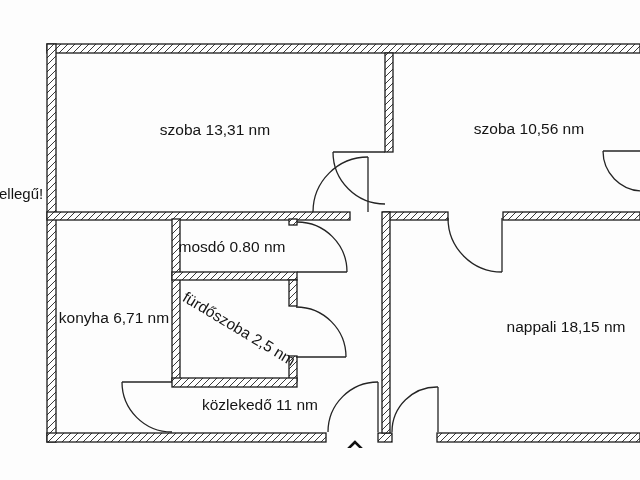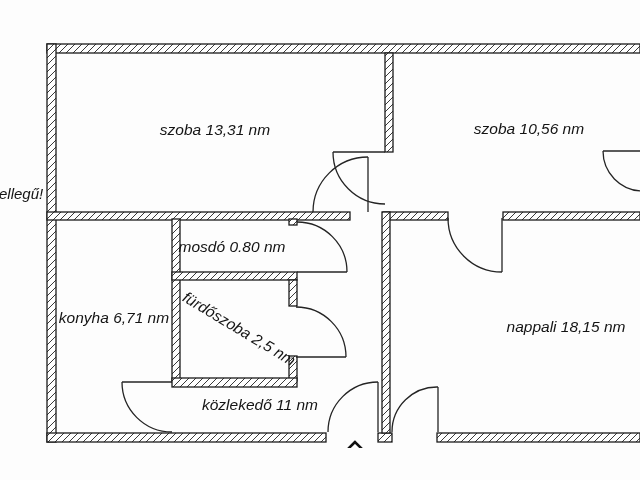--- a/index.html
+++ b/index.html
@@ -1,17 +1,17 @@
 <!DOCTYPE html>
 <html><head>
 <meta charset="utf-8">
 <style>
   html,body{margin:0;padding:0;background:#fdfdfd;}
   #stage{position:relative;width:640px;height:448px;background:#fdfdfd;overflow:hidden;
-         font-family:"Liberation Sans",sans-serif;font-style:italic;}
+         font-family:"Liberation Sans",sans-serif;}
   svg text{fill:#141414;font-family:"Liberation Sans",sans-serif;font-size:15.5px;}
   svg .wm{font-size:15px;}
 </style>
 </head>
 <body>
 
 <div id="stage">
 <svg width="640" height="480" viewBox="0 0 640 480">
   <defs>
     <pattern id="hatch" patternUnits="userSpaceOnUse" width="7" height="7">

